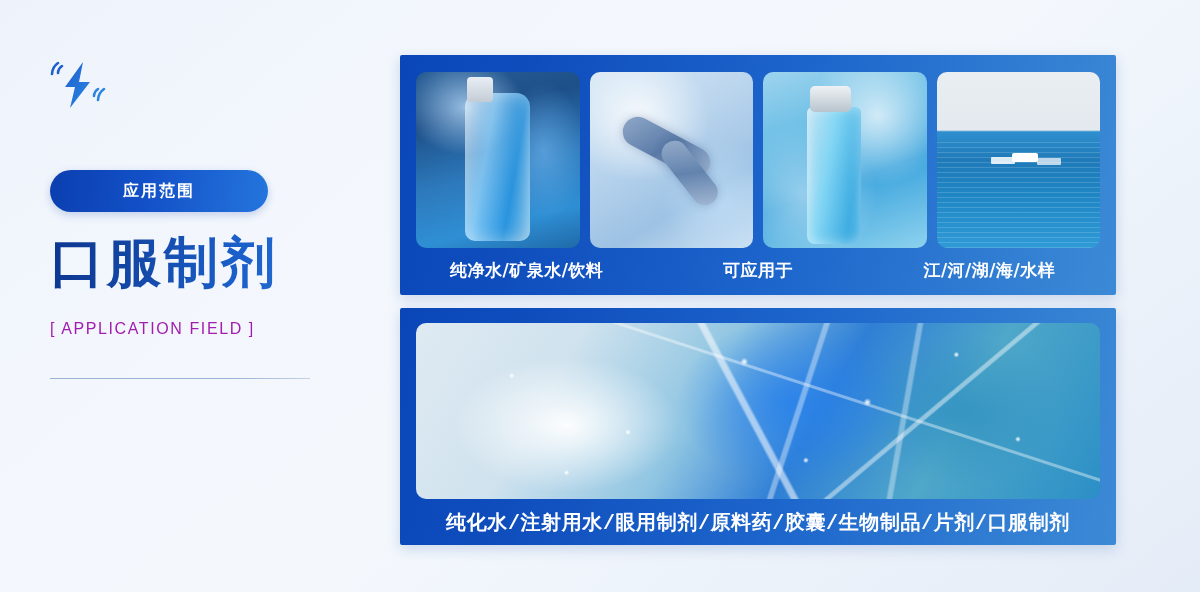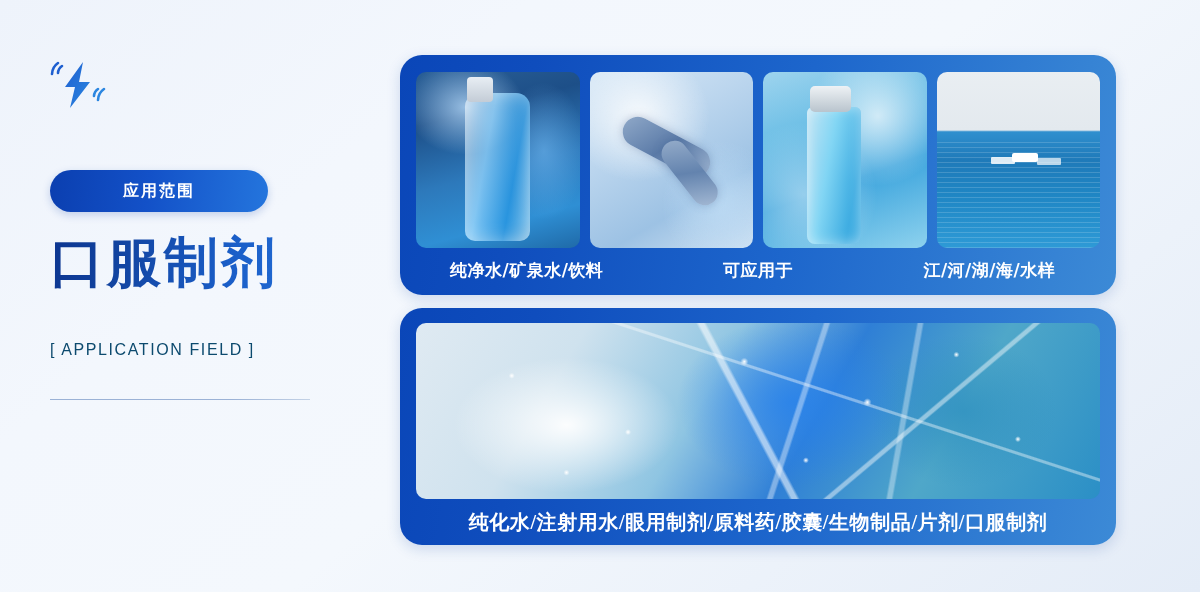--- a/index.html
+++ b/index.html
@@ -38,38 +38,38 @@
     letter-spacing:3px;
     font-family:"DejaVu Serif","Liberation Serif",serif;
     background:linear-gradient(100deg,#0c3590 0%,#12439f 20%,#1a5ec8 55%,#2a7ae0 100%);
     -webkit-background-clip:text; background-clip:text;
     -webkit-text-fill-color:transparent; color:transparent;
   }
   .headline-line{ display:block; white-space:nowrap; }
   .headline-line.l2{ margin-top:2px; }
 
   .subtitle{
-    margin-top:49px;
+    margin-top:28px;
     font-size:16px; letter-spacing:1.6px;
-    color:#0c4a6e; font-weight:500;
+    color:#a21caf; font-weight:500;
   }
 
   .divider{
     margin-top:40px;
     width:260px; height:1px;
     background:linear-gradient(90deg,#9bb2d6 0%,#9bb2d6 70%,#c4d2e6 100%);
   }
 
   
   .cards{
     position:absolute; left:400px; top:55px; width:716px; height:490px;
   }
 
   .card{
-    border-radius:22px;
+    border-radius:2px;
     background:linear-gradient(100deg,#0a46b8 0%,#0f4dbd 18%,#1d66cc 55%,#3c8ad6 100%);
     box-shadow:0 4px 14px rgba(20,70,160,.18);
     position:relative;
     overflow:hidden;
   }
 
   
   .card-top{ height:240px; padding:17px 16px 0 16px; }
   .thumbs{ display:flex; gap:10px; height:176px; }
   .thumb{
@@ -87,21 +87,21 @@
   }
 
   
   .card-bottom{ height:237px; margin-top:13px; padding:15px 16px 0 16px; }
   .banner{
     height:176px; border-radius:10px; overflow:hidden; position:relative;
   }
   .banner-label{
     height:46px; display:flex; align-items:center; justify-content:center;
     color:#fff; font-size:20px; font-weight:bold; letter-spacing:.6px;
-    font-family:Liberation Serif, serif;
+    font-family:Liberation Mono, monospace;
     white-space:nowrap;
   }
 
   
   .img-bottles{
     background:
       radial-gradient(ellipse 60% 45% at 30% 20%, rgba(190,225,255,.75), transparent 60%),
       radial-gradient(ellipse 40% 60% at 78% 45%, rgba(120,190,245,.55), transparent 65%),
       linear-gradient(165deg,#2a5f96 0%,#1d4f88 25%,#2d79bb 55%,#2f8fd4 80%,#1f6aa8 100%);
   }

